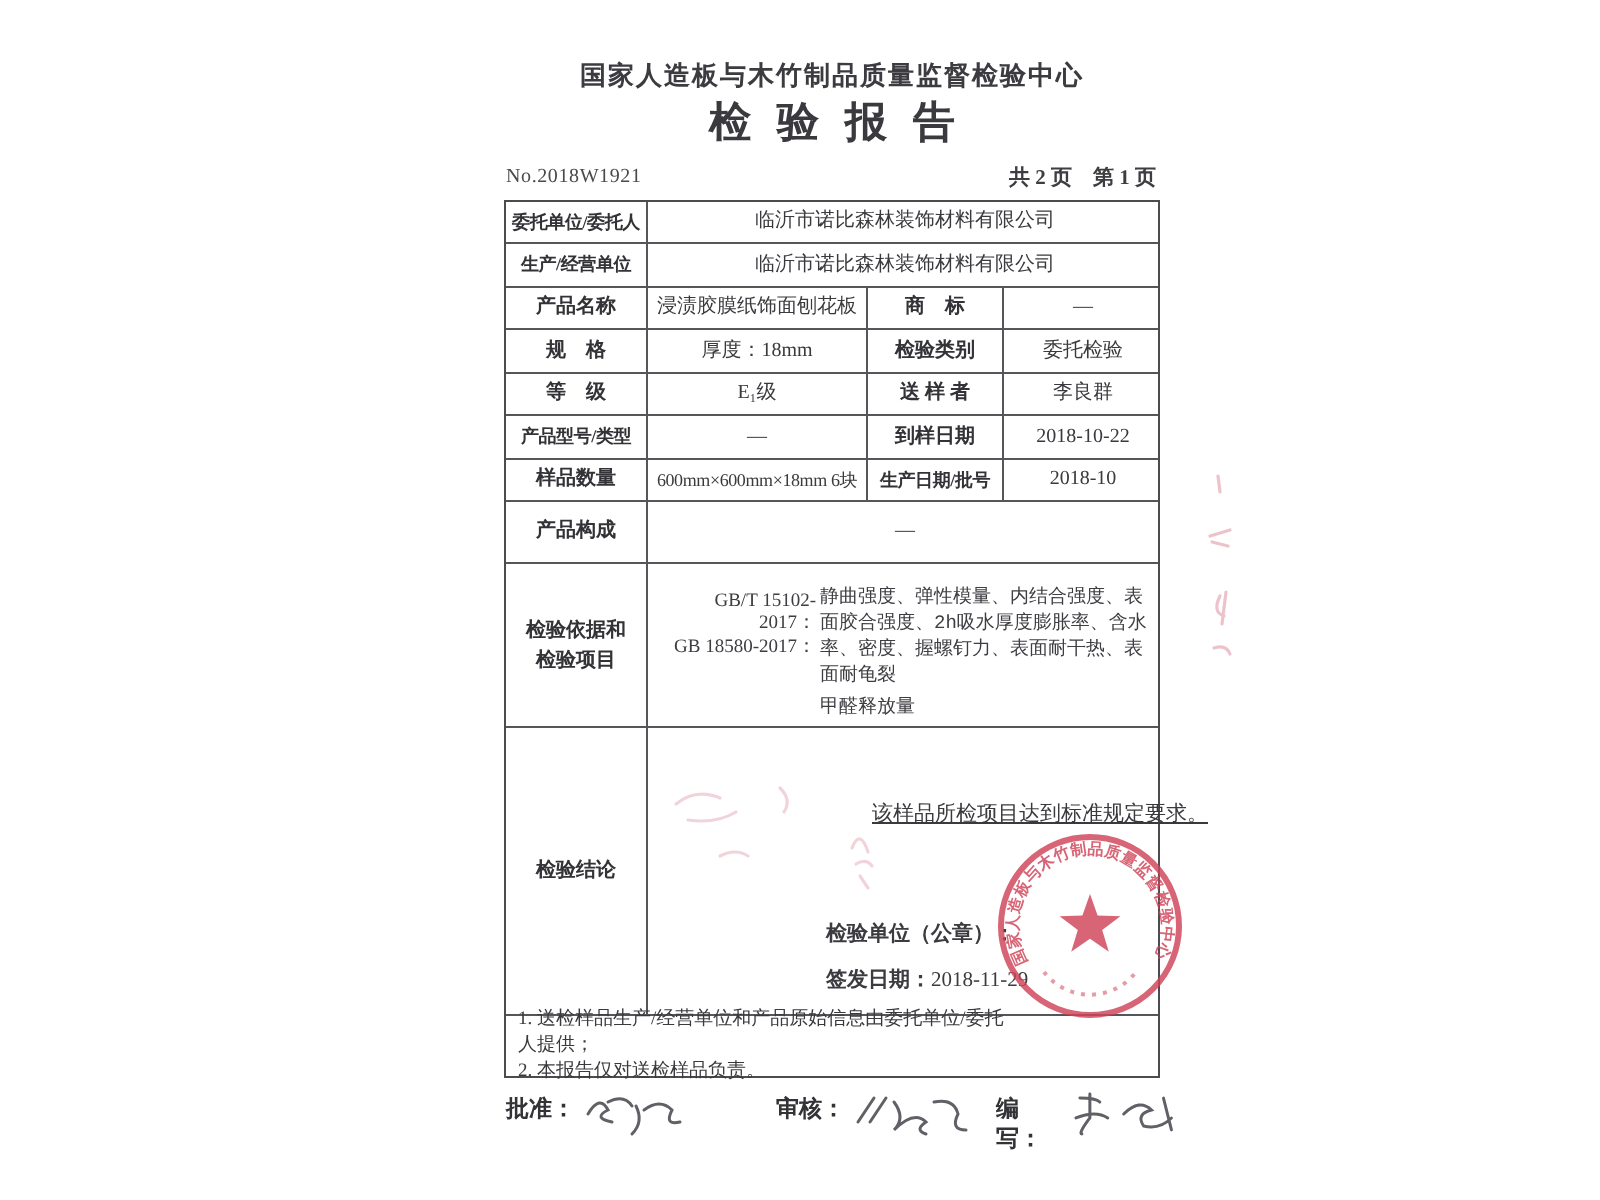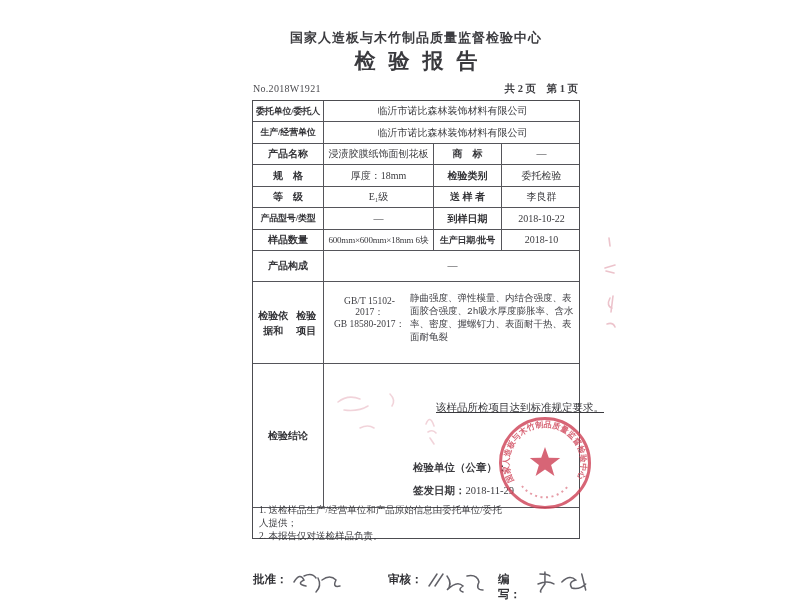--- a/index.html
+++ b/index.html
@@ -28,42 +28,42 @@
     font-size:10px;color:#3a3a3e;overflow:visible;line-height:1.2;padding:1px 2px;}
   .cell:last-child{border-right:none;}
   .lab{font-weight:bold;color:#333337;}
   .sm{font-size:9px;letter-spacing:-.2px;}
   .c1{width:71px;flex:0 0 71px;}
   .c2{width:110px;flex:0 0 110px;}
   .c3{width:68px;flex:0 0 68px;}
   .c4{width:79px;flex:0 0 79px;}
   .span3{width:257px;flex:0 0 257px;}
   
-  .basis-lab{flex-direction:row;line-height:1.5;}
+  .basis-lab{flex-direction:column;line-height:1.5;}
   .basis-body{display:flex;padding:0;align-items:stretch;}
   .basis-std{width:84px;flex:0 0 84px;display:flex;flex-direction:column;
-    text-align:center;font-size:9.5px;padding:14px 0 0 7px;box-sizing:border-box;color:#3d3d42;font-family:Liberation Serif, serif;}
+    text-align:right;font-size:9.5px;padding:14px 0 0 7px;box-sizing:border-box;color:#3d3d42;font-family:Liberation Serif, serif;}
   .basis-std .std2{margin-top:0;}
   .basis-items{flex:1;text-align:left;font-size:9.5px;line-height:13px;
     padding:10px 4px 0 2px;box-sizing:border-box;color:#3d3d42;font-family:Liberation Mono, monospace;}
   .basis-items p{margin:0;}
   .basis-items .it2{margin-top:3px;}
   
   .concl-body{position:relative;padding:0;display:block;}
   .concl-text{position:absolute;left:112px;top:38px;font-size:10.5px;color:#3a3a3e;white-space:nowrap;text-decoration:underline;}
   .seal-line{position:absolute;left:89px;top:98px;font-size:10.5px;font-weight:bold;color:#3c3c40;}
   .issue-line{position:absolute;left:89px;top:121px;font-size:10.5px;color:#3c3c40;}
   .issue-line .lab-b{font-weight:bold;}
   .stamp{position:absolute;left:173px;top:51px;width:96px;height:96px;z-index:3;}
   .pink-marks{position:absolute;left:6px;top:16px;z-index:1;}
   
   .remarks-body{flex-direction:column;align-items:flex-start;justify-content:center;
     text-align:left;font-size:9.5px;line-height:13px;padding-left:6px;}
   
-  .footer-row{left:252px;top:568px;width:340px;height:30px;}
+  .footer-row{left:252px;top:543px;width:340px;height:30px;}
   .sig-group{position:absolute;top:0;display:flex;align-items:flex-start;}
   .sig-label{font-size:11.5px;font-weight:bold;color:#333337;padding-top:4px;}
   .margin-marks{left:597px;top:232px;}
 </style>
 </head>
 <body>
 
 <div class="abs center-name">国家人造板与木竹制品质量监督检验中心</div>
 <div class="abs report-title">检验报告</div>
 <div class="abs report-no">No.2018W1921</div>
@@ -126,20 +126,21 @@
       <span>检验依据和</span>
       <span>检验项目</span>
     </div>
     <div class="cell span3 basis-body">
       <div class="basis-std">
         <span>GB/T 15102-2017：</span>
         <span class="std2">GB 18580-2017：</span>
       </div>
       <div class="basis-items">
         <p>静曲强度、弹性模量、内结合强度、表面胶合强度、2h吸水厚度膨胀率、含水率、密度、握螺钉力、表面耐干热、表面耐龟裂</p>
+        <p class="it2">甲醛释放量</p>
       </div>
     </div>
   </div>
 
   <div class="row" style="height:144px">
     <div class="cell c1 lab">检验结论</div>
     <div class="cell span3 concl-body">
 
       <svg class="pink-marks" width="130" height="70" viewBox="0 0 130 70">
         <g stroke="#e2a0ae" stroke-width="1.6" fill="none" opacity="0.45" stroke-linecap="round">

